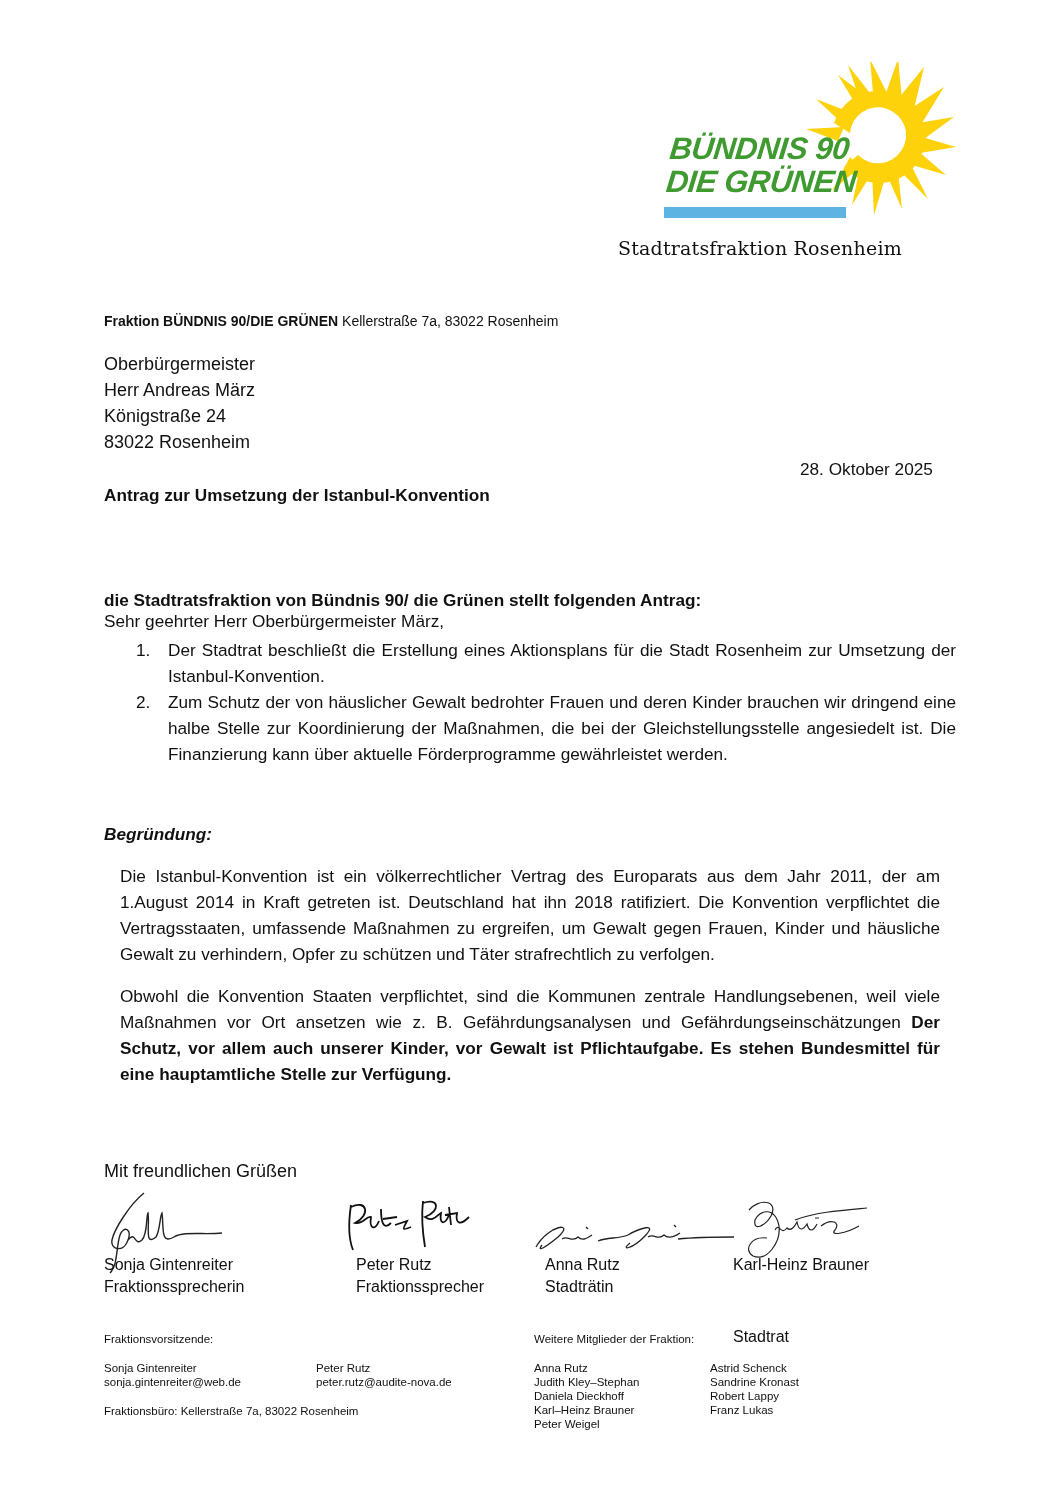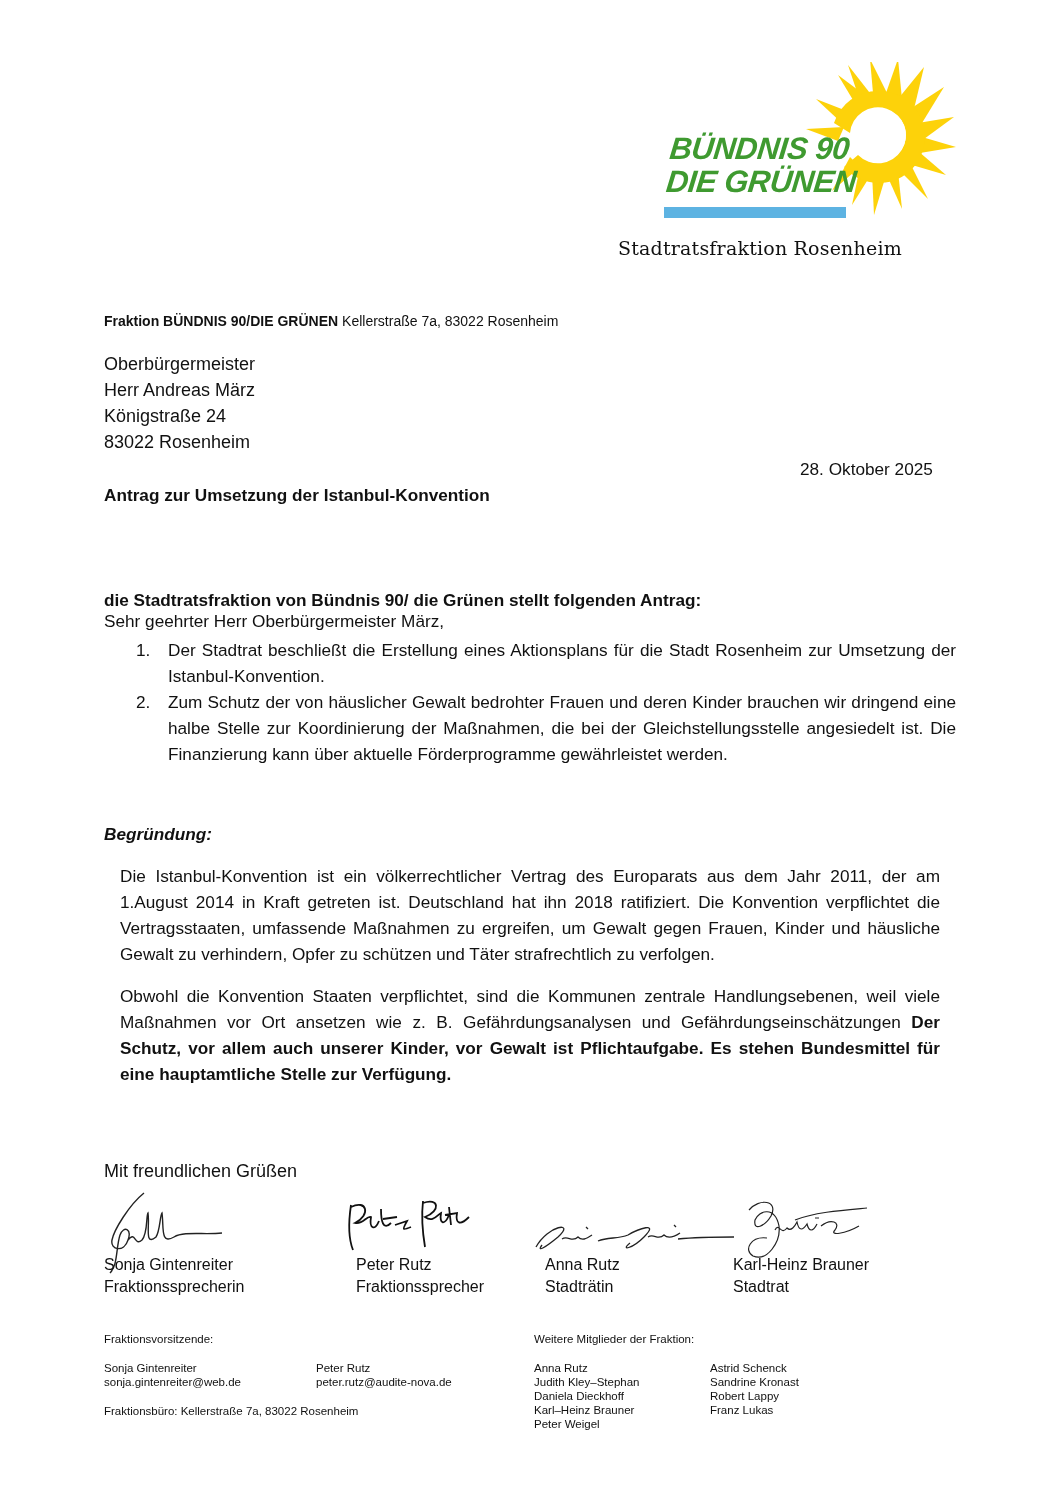--- a/index.html
+++ b/index.html
@@ -129,21 +129,21 @@
   <path d="M14,14 C24,2 44,4 36,20 C30,30 18,36 20,24 C24,14 40,10 44,30 C46,46 32,66 18,60 C8,54 16,40 32,42 M40,34 C44,26 46,40 52,32 C56,36 60,30 62,26 C64,36 68,34 72,28 C74,36 78,36 82,28 M80,22 L84,22 M86,30 C96,22 106,26 100,34 C94,40 110,38 124,30 M60,24 C80,16 110,14 132,12" fill="none" stroke="#222" stroke-width="1.2"></path>
 </svg>
 
 <div class="sig-name" style="left:104px;top:1254px">Sonja Gintenreiter</div>
 <div class="sig-name" style="left:104px;top:1276px">Fraktionssprecherin</div>
 <div class="sig-name" style="left:356px;top:1254px">Peter Rutz</div>
 <div class="sig-name" style="left:356px;top:1276px">Fraktionssprecher</div>
 <div class="sig-name" style="left:545px;top:1254px">Anna Rutz</div>
 <div class="sig-name" style="left:545px;top:1276px">Stadträtin</div>
 <div class="sig-name" style="left:733px;top:1254px">Karl-Heinz Brauner</div>
-<div class="sig-name" style="left:733px;top:1276px">Stadtrat</div>
+<div class="sig-name" style="left:733px;top:1326px">Stadtrat</div>
 
 <div class="abs footer" style="left:104px;top:1332px">Fraktionsvorsitzende:</div>
 <div class="abs footer" style="left:104px;top:1361px">
   <div>Sonja Gintenreiter</div>
   <div>sonja.gintenreiter@web.de</div>
 </div>
 <div class="abs footer" style="left:316px;top:1361px">
   <div>Peter Rutz</div>
   <div>peter.rutz@audite-nova.de</div>
 </div>

